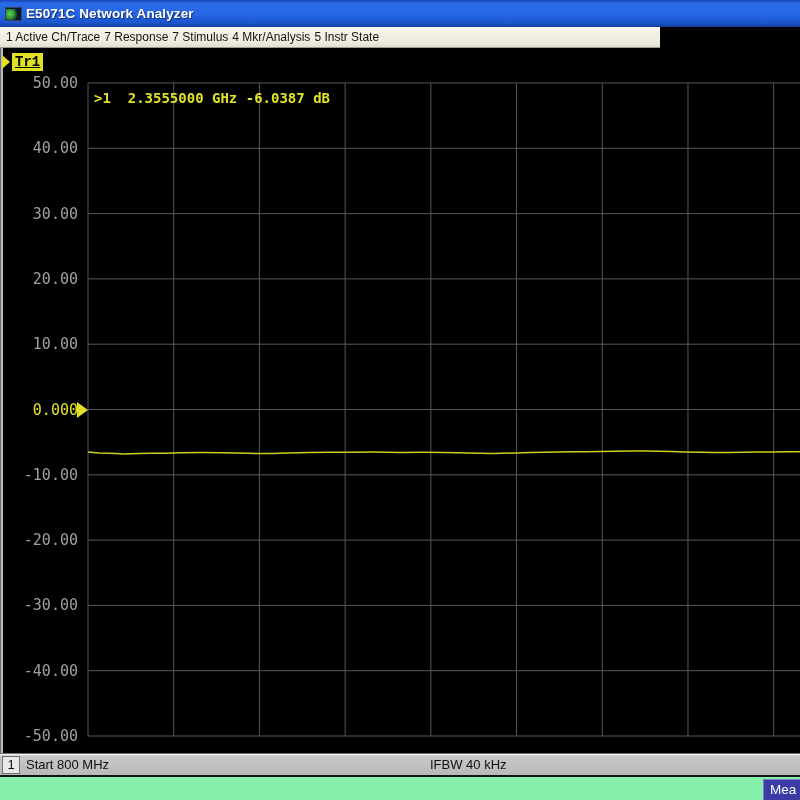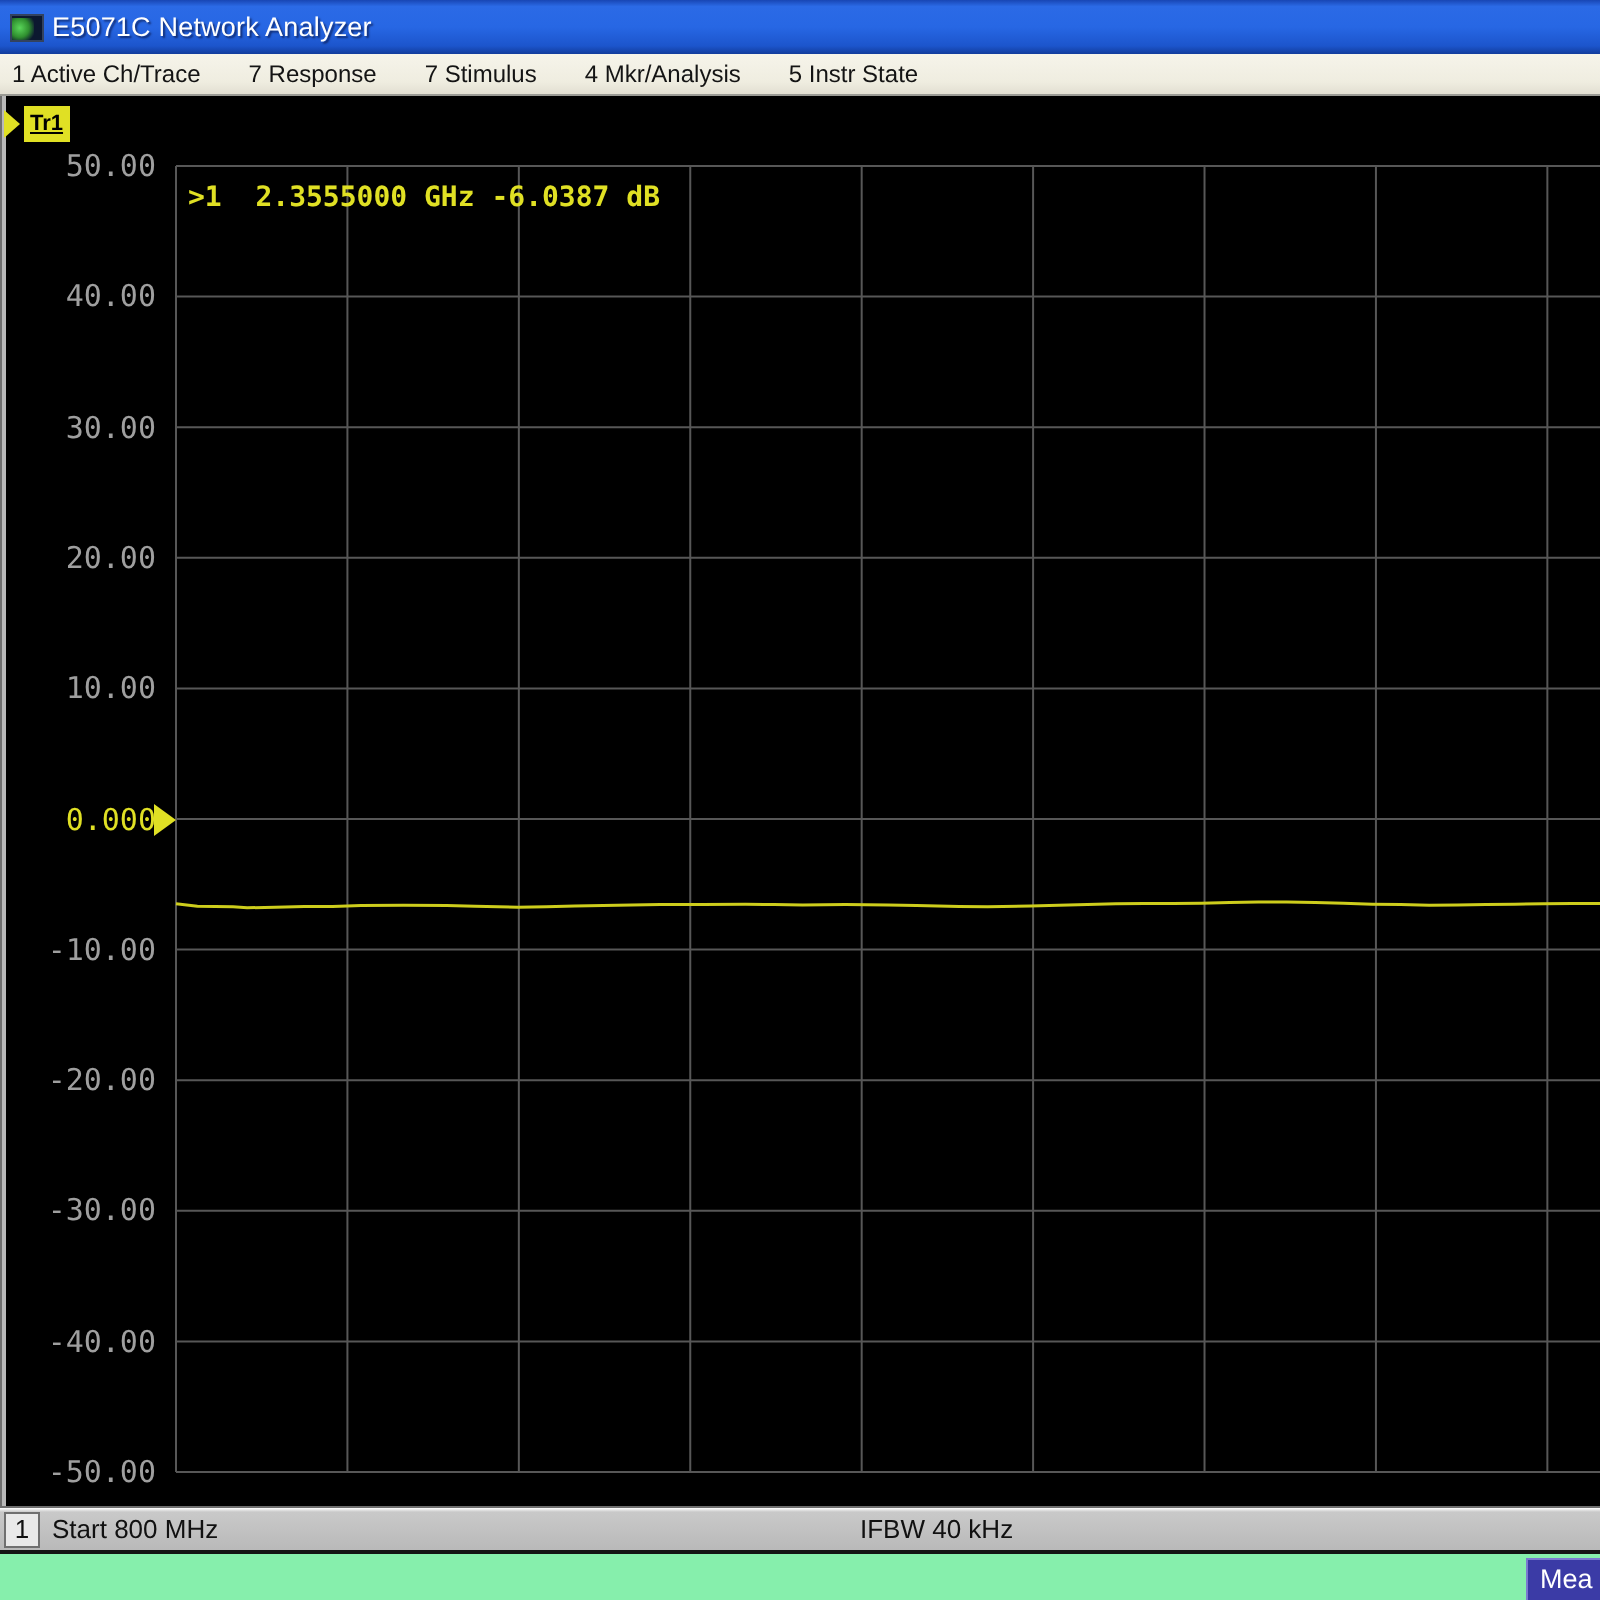--- a/index.html
+++ b/index.html
@@ -3,26 +3,26 @@
 <meta charset="utf-8">
 <style>
 *{margin:0;padding:0;box-sizing:border-box}
 html,body{width:800px;height:800px;background:#000;overflow:hidden}
 body{font-family:"Liberation Sans",sans-serif;position:relative}
 .titlebar{position:absolute;left:0;top:0;width:800px;height:27px;
   background:linear-gradient(180deg,#1846b4 0%,#2b6ae6 12%,#2767e4 50%,#1c55cc 85%,#123c9c 100%);
   display:flex;align-items:center}
 .app-icon{width:17px;height:14px;margin-left:5px;background:#0c1830;border:1px solid #33425e;position:relative;overflow:hidden;flex:none}
 .app-icon .glow{position:absolute;left:0;top:1px;width:11px;height:11px;background:radial-gradient(circle at 35% 45%, #5ad65a 0%, #2f8f2f 50%, rgba(18,60,24,0) 85%)}
-.title-text{color:#fff;font-weight:400;font-size:13.5px;margin-left:4px;letter-spacing:.1px;text-shadow:1px 1px 1px rgba(0,0,30,.55)}
-.menubar{position:absolute;left:0;top:27px;width:800px;height:21px;background:linear-gradient(180deg,#f6f4ea 0%,#efede0 70%,#e2dfd2 100%);border-bottom:1px solid #9a9a94;display:flex;align-items:center;padding-left:6px;gap:24px}
+.title-text{color:#fff;font-weight:700;font-size:13.5px;margin-left:4px;letter-spacing:.1px;text-shadow:1px 1px 1px rgba(0,0,30,.55)}
+.menubar{position:absolute;left:0;top:27px;width:660px;height:21px;background:linear-gradient(180deg,#f6f4ea 0%,#efede0 70%,#e2dfd2 100%);border-bottom:1px solid #9a9a94;display:flex;align-items:center;padding-left:6px;gap:4px}
 .menu-item{font-size:12px;color:#141414}
 .screen{position:absolute;left:0;top:48px;width:800px;height:705px;background:#000}
 .left-edge{position:absolute;left:0;top:0;width:3px;height:705px;background:linear-gradient(90deg,#6f6f6f 0px,#6f6f6f 1px,#b9b9b9 1px,#b9b9b9 3px)}
-.trace-status{position:absolute;left:0;top:4px;height:20px;display:flex;align-items:center;font-family:Liberation Sans, sans-serif;font-weight:700;font-size:11px}
+.trace-status{position:absolute;left:0;top:4px;height:20px;display:flex;align-items:center;font-family:Liberation Mono, monospace;font-weight:700;font-size:14px}
 .tri{width:0;height:0;border-left:8px solid #e0e024;border-top:7px solid transparent;border-bottom:7px solid transparent;margin-left:2px;flex:none}
 .tr1{background:#e0e024;color:#000;padding:0 3px;margin-left:2px;text-decoration:underline;line-height:18px}
 .tr-details{color:#e0e024;margin-left:8px;white-space:pre}
 svg#plot{position:absolute;left:0;top:0}
 svg text{font-family:"DejaVu Sans Mono",monospace}
 .ylab{fill:#9f9f9f;font-size:15px}
 .ylab.ref{fill:#e0e024}
 .marker-text{fill:#e0e024;font-size:14px;font-weight:700;white-space:pre}
 .statusbar{position:absolute;left:0;top:753px;width:800px;height:22px;background:linear-gradient(180deg,#ffffff 0,#c9c9c9 2px,#b9b9b9 100%);border-top:1px solid #6e6e6e;display:flex;align-items:center;font-size:13px;color:#111}
 .ch-box{margin-left:2px;width:18px;height:18px;background:#e9e9e9;border:1px solid #707070;display:flex;align-items:center;justify-content:center;flex:none}

